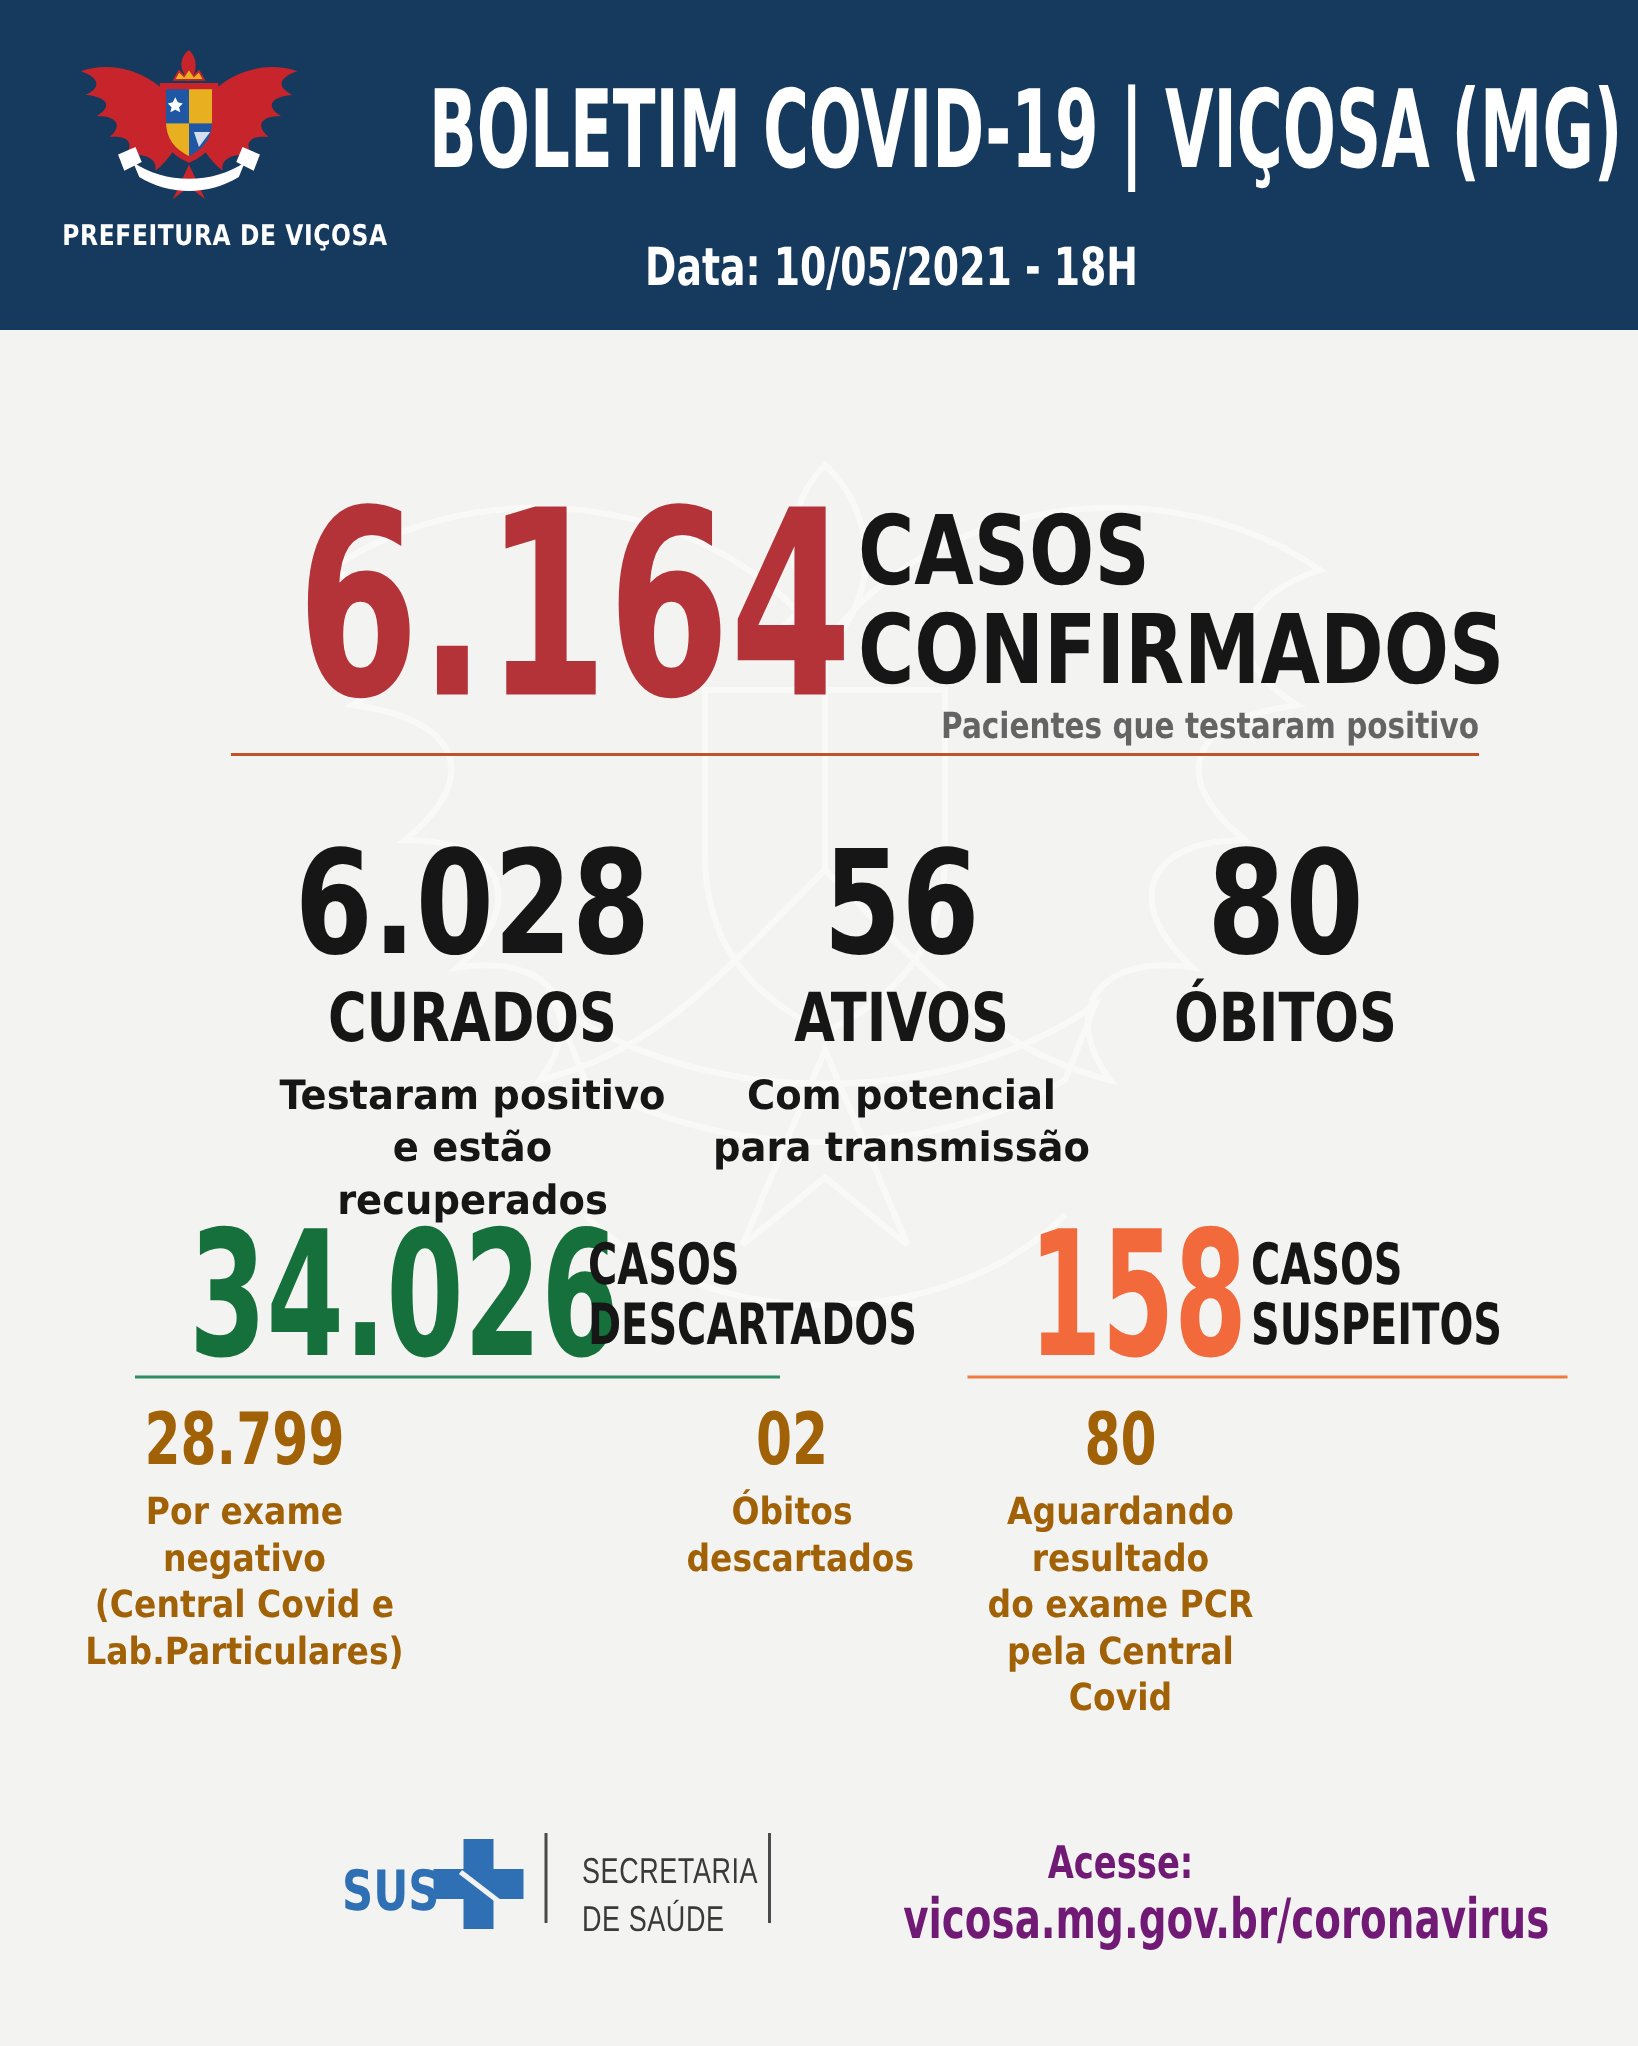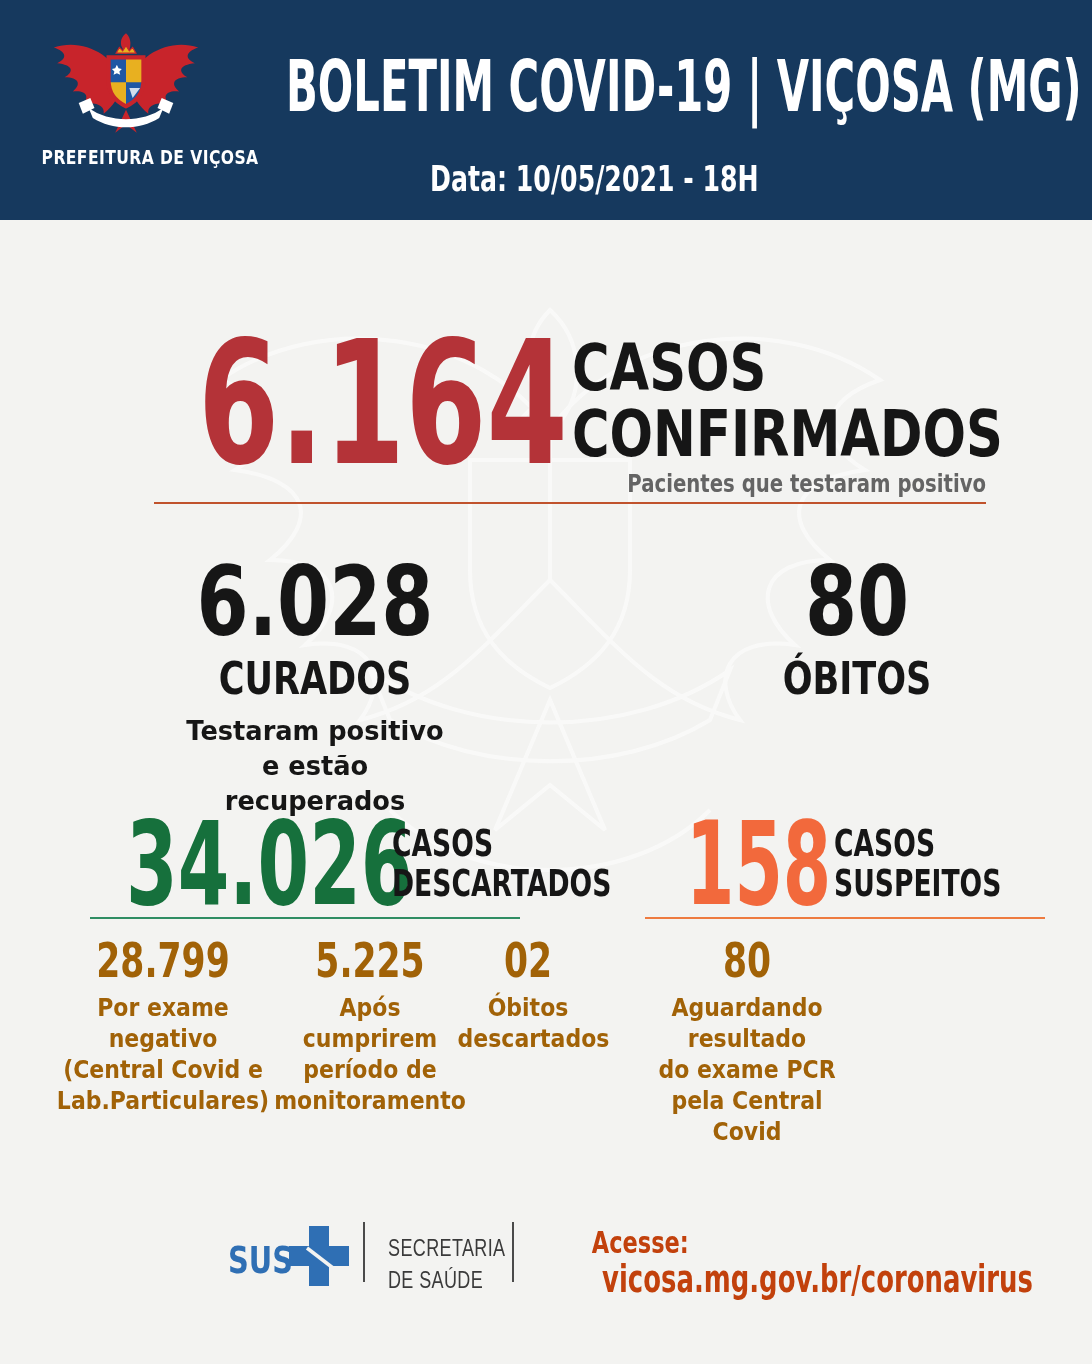--- a/index.html
+++ b/index.html
@@ -93,22 +93,22 @@
   .sus-cross { position:absolute; left:287px; top:1224px; width:64px; height:64px; }
   .fdivider { position:absolute; width:2px; height:60px; background:#4a4a4a; top:1222px; }
   .fdiv-1 { left:363px; } .fdiv-2 { left:512px; }
   .secretaria {
     position:absolute; left:388px; top:1232px;
     color:#3a3a3a; font-size:24px; line-height:1.35; letter-spacing:.5px;
     white-space:pre-line; transform:scaleX(.75); transform-origin:0 0;
     font-family:"Liberation Sans", sans-serif;
   }
   .access-block {
-    position:absolute; left:540px; top:1227px; width:414px; 
-    color:#c2410c; font-weight:bold;
+    position:absolute; left:540px; top:1227px; width:414px; text-align:center;
+    color:#701a75; font-weight:bold;
   }
   .access-label { font-size:30px; line-height:1.05; transform:scaleX(.75); }
   .access-url   { font-size:37px; line-height:1.15; white-space:nowrap; transform:scaleX(.7); }
 </style>
 </head>
 <body>
 
 <div class="page">
 
   <div class="header">
@@ -166,41 +166,41 @@
 CONFIRMADOS</div>
   <div class="confirmed-note">Pacientes que testaram positivo</div>
   <div class="rule rule-confirmed"></div>
 
   <div class="stat-col stat-col-1">
     <div class="stat-value">6.028</div>
     <div class="stat-label">CURADOS</div>
     <div class="stat-desc">Testaram positivo
 e estão recuperados</div>
   </div>
+  <div class="stat-col stat-col-2">
+    <div class="stat-value">56</div>
+    <div class="stat-label">ATIVOS</div>
+    <div class="stat-desc">Com potencial
+para transmissão</div>
+  </div>
   <div class="stat-col stat-col-3">
     <div class="stat-value">80</div>
     <div class="stat-label">ÓBITOS</div>
   </div>
 
   <div class="big-number-green">34.026</div>
   <div class="section-label discarded-label">CASOS
 DESCARTADOS</div>
   <div class="rule rule-discarded"></div>
 
   <div class="sub-col sub-d1">
     <div class="sub-value">28.799</div>
     <div class="sub-desc">Por exame negativo
 (Central Covid e
 Lab.Particulares)</div>
-  </div>
-  <div class="sub-col sub-d2">
-    <div class="sub-value">5.225</div>
-    <div class="sub-desc">Após cumprirem
-período de
-monitoramento</div>
   </div>
   <div class="sub-col sub-d3">
     <div class="sub-value">02</div>
     <div class="sub-desc">Óbitos
 descartados</div>
   </div>
 
   <div class="big-number-orange">158</div>
   <div class="section-label suspected-label">CASOS
 SUSPEITOS</div>

